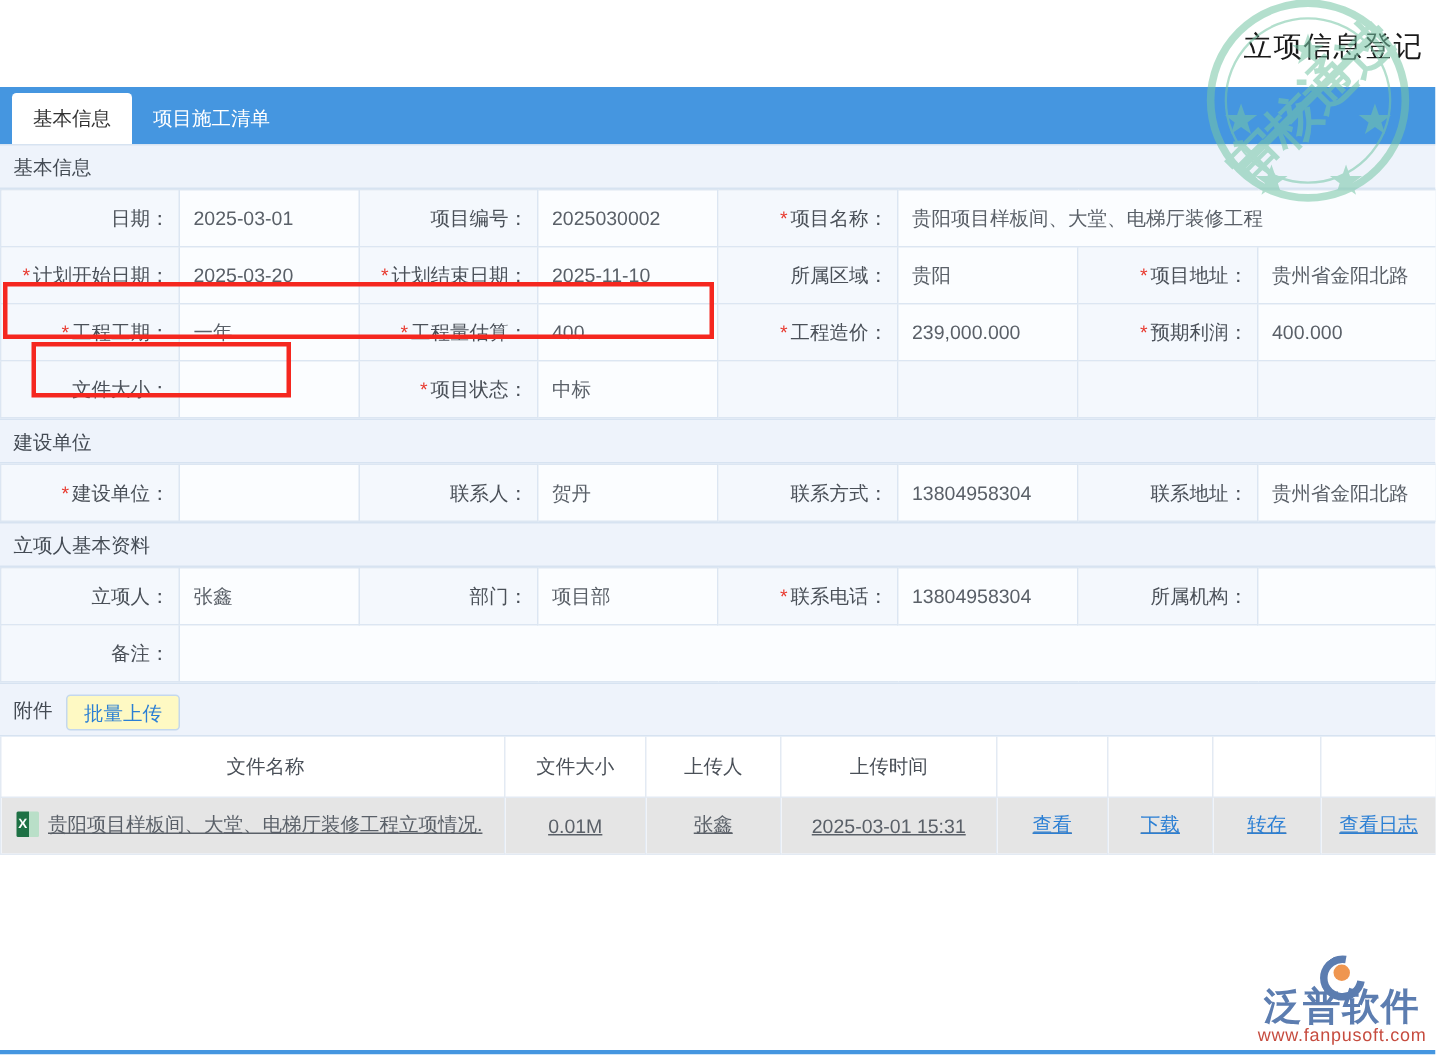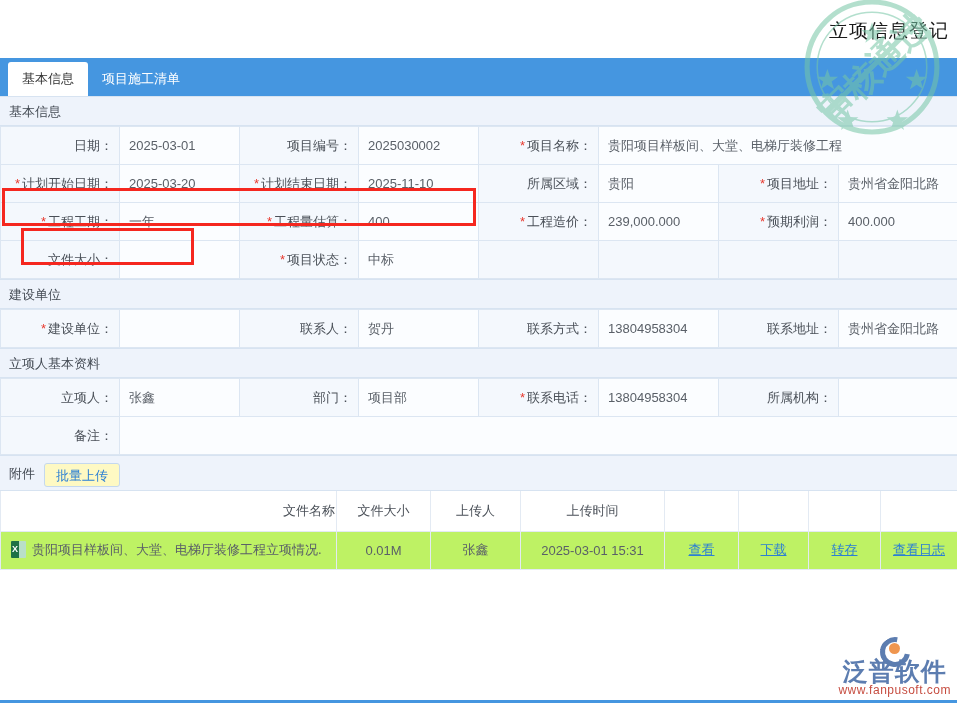--- a/index.html
+++ b/index.html
@@ -122,30 +122,31 @@
   .att-table th {
     height: 40px;
     font-weight: normal;
     font-size: 13px;
     color: #4a5058;
     background: #ffffff;
     border: 1px solid #e3eaf3;
     border-top: none;
     text-align: center;
   }
-  .att-table th.name-col { text-align: right; padding-left: 18px; margin-left: 12px; }
+  .att-table th.name-col { text-align: center; padding-left: 18px; margin-left: 12px; }
   .att-table td {
     height: 38px;
     font-size: 13px;
     color: #5a6068;
-    background: #bef264;
+    background: #e5e5e5;
     border: 1px solid #e3eaf3;
     text-align: center;
     overflow: hidden;
     white-space: nowrap;
+    text-decoration: underline;
   }
   .att-table td.name-col { text-align: left; padding-left: 10px; }
   .att-table td a, .att-table th a { color: #2b7fd4; text-decoration: underline; cursor: pointer; }
 
   .xls-icon {
     display: inline-block;
     width: 15px; height: 17px;
     vertical-align: -4px;
     margin-right: 6px;
     position: relative;

